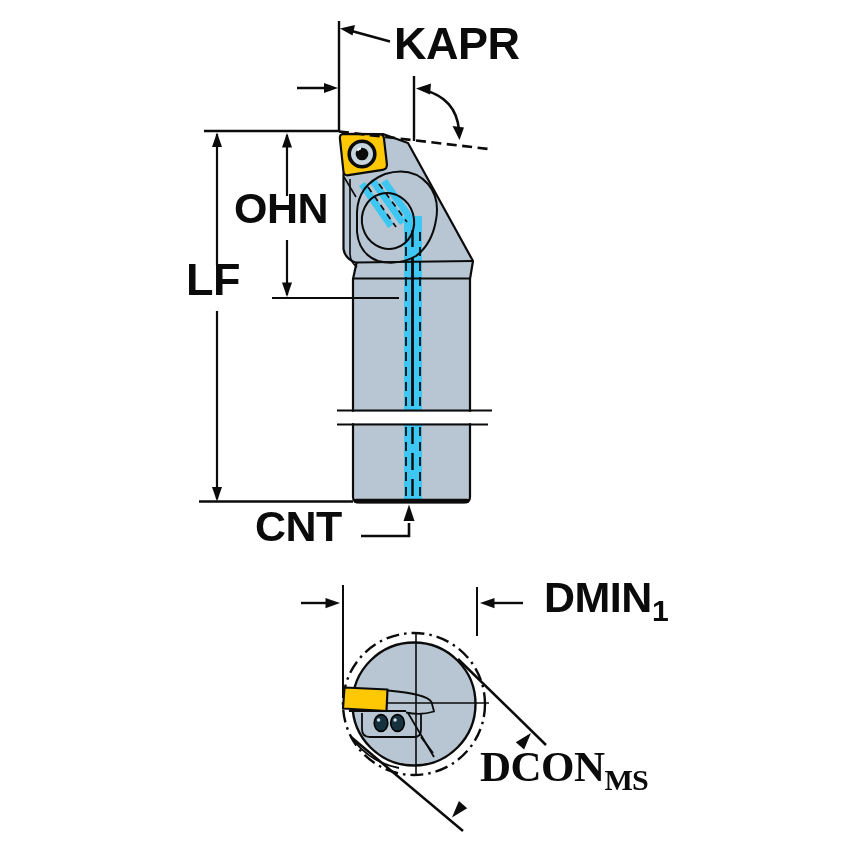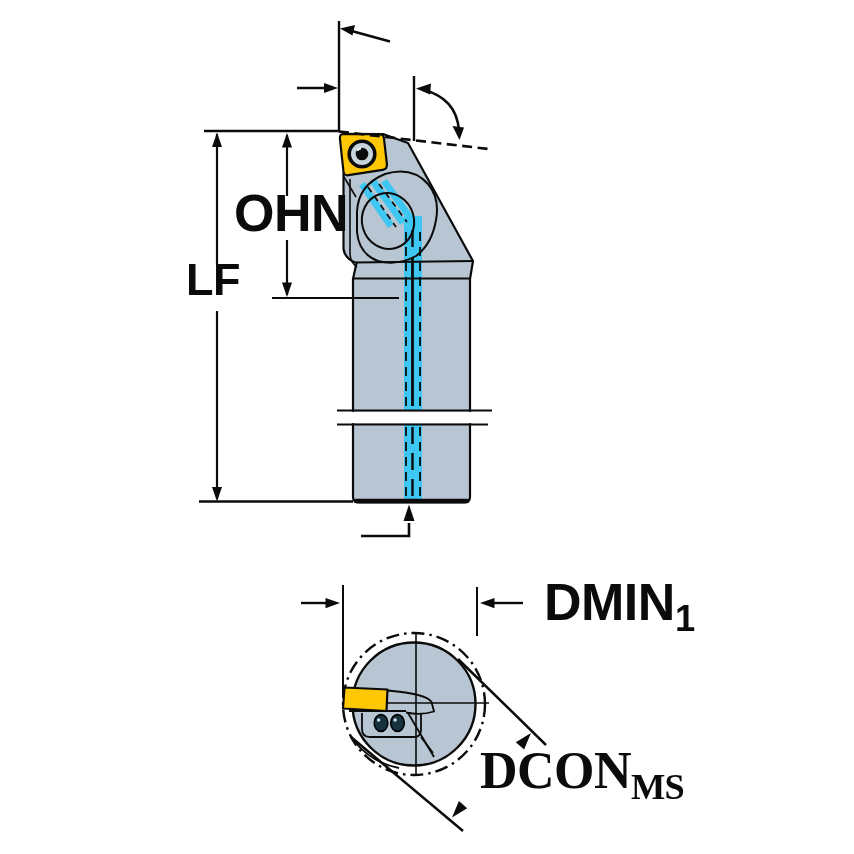--- a/index.html
+++ b/index.html
@@ -1,21 +1,21 @@
 <!DOCTYPE html>
 <html style="--c-insert: #FFC805; --c-body: #B7C6D2; --c-coolant: #3EC7F2; --c-line: #0B0B0B; --c-background: #FFFFFF;"><head>
 <meta charset="utf-8">
 <style>
   html,body{margin:0;padding:0;background:#fff;}
   #stage{position:relative;width:854px;height:854px;background:var(--c-background,#fff);overflow:hidden;
          font-family:"Liberation Sans",sans-serif;}
   #stage svg{position:absolute;left:0;top:0;}
   .lbl{position:absolute;font-weight:700;color:#0b0b0b;line-height:1;letter-spacing:-0.5px;white-space:nowrap;}
   .lbl sub{font-size:0.70em;vertical-align:-0.30em;letter-spacing:-1px;}
-  .f45{font-size:45px;} .f43{font-size:52px;}
+  .f45{font-size:45px;} .f43{font-size:43px;}
   
   .k{stroke:#0b0b0b;fill:none;}
   .bodyfill{fill:var(--c-body,#B7C6D2);stroke:#0b0b0b;}
   .insfill{fill:var(--c-insert,#FFC805);stroke:#0b0b0b;}
   .cool{stroke:var(--c-coolant,#3EC7F2);}
   .coolf{fill:var(--c-coolant,#3EC7F2);}
   .arr{fill:#0b0b0b;stroke:none;}
 </style>
 </head>
 <body>
@@ -133,18 +133,20 @@
     <polygon class="arr" points="480,603 494.5,598 494.5,608.2"></polygon>
     <path class="k" stroke-width="2.4" d="M494,603 L523,603"></path>
 
     <path class="k" stroke-width="2.5" d="M458,659 L546,745"></path>
     <path class="k" stroke-width="2.5" d="M351,737 L463,831"></path>
     <polygon class="arr" points="531,733 524.1,749.5 515.8,742.3"></polygon>
     <polygon class="arr" points="452,817.5 467.2,808.2 458.9,801"></polygon>
   </g>
 </svg>
 
+<div class="lbl f45" style="left:394px;top:21px;"><span>KAPR</span></div>
 <div class="lbl f43" style="left:234px;top:187px;"><span>OHN</span></div>
 <div class="lbl f45" style="left:186px;top:257px;text-align:right;"><span>LF</span></div>
+<div class="lbl f43" style="left:255px;top:505px;"><span>CNT</span></div>
 <div class="lbl f43" style="left:524px;top:576px;margin-left:20px;"><span>DMIN</span><sub>1</sub></div>
 <div class="lbl f43" style="left:480px;top:745px;font-family:Liberation Serif, serif;"><span>DCON</span><sub>MS</sub></div>
 
 </div>
 
 </body></html>

